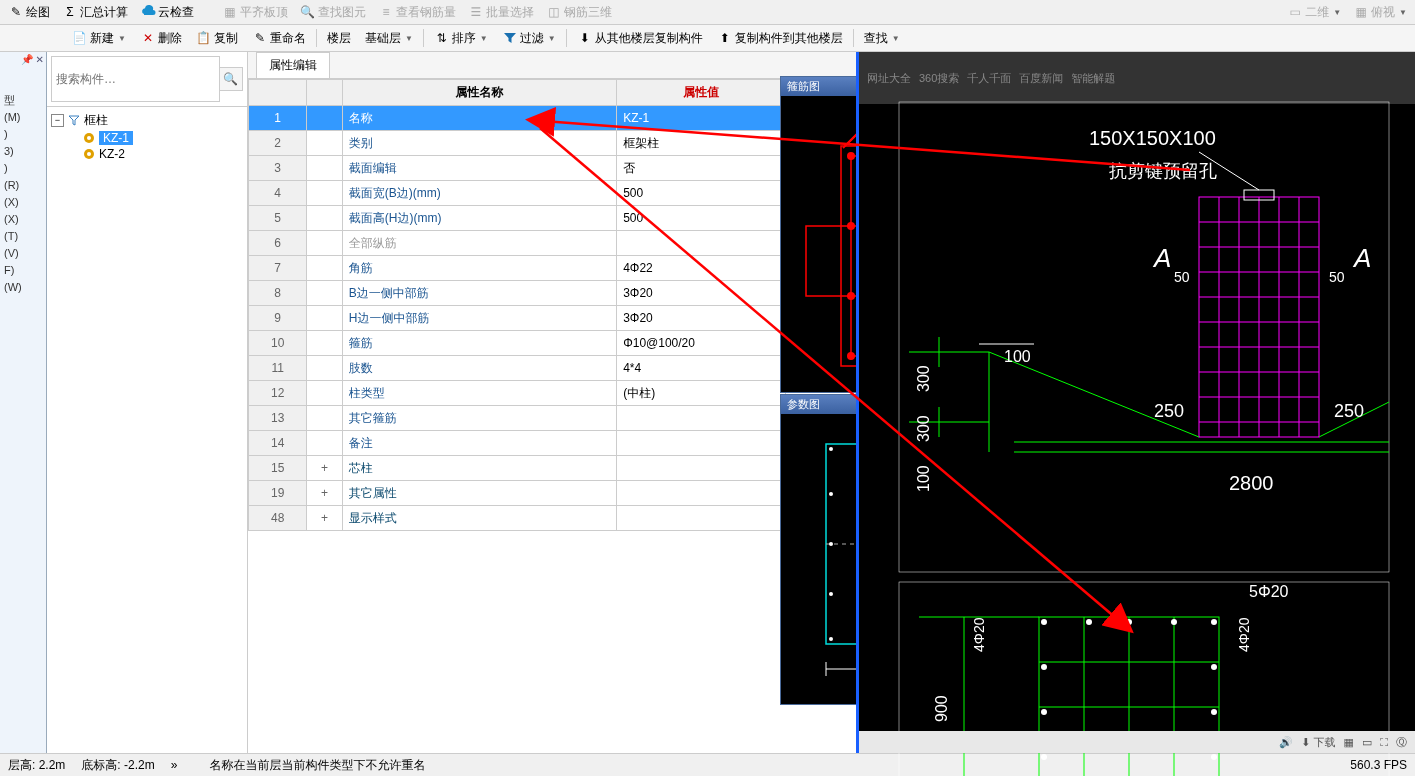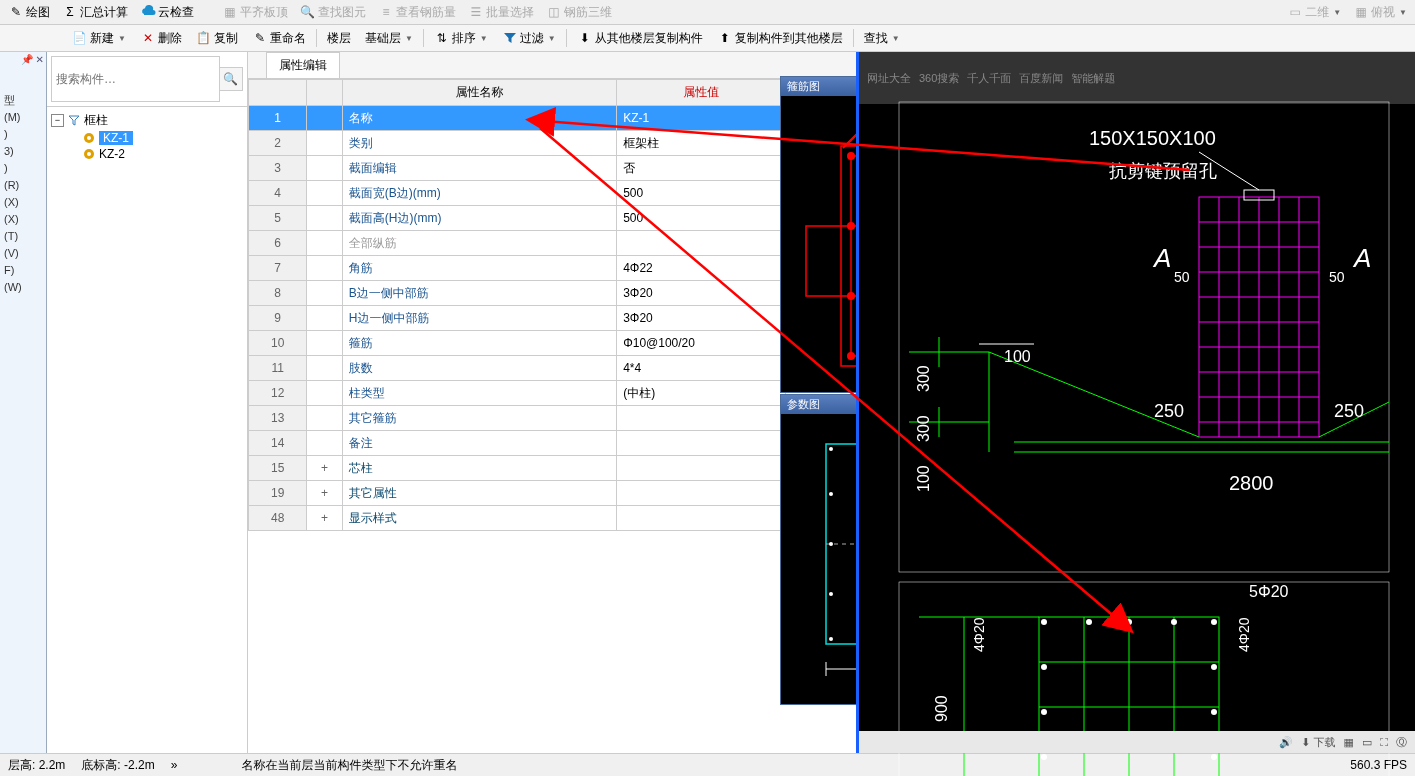--- a/index.html
+++ b/index.html
@@ -19,24 +19,24 @@
 .search input{flex:1;height:20px;border:1px solid #ccc;padding:12px 4px;font-size:12px}
 .search .sbtn{width:22px;height:22px;display:flex;align-items:center;justify-content:center;border:1px solid #ccc;border-left:none;background:#f5f5f5;cursor:pointer}
 .tree{flex:1;overflow:auto;padding:4px}
 .tree-node{display:flex;align-items:center;gap:4px;padding:1px 0;cursor:pointer}
 .tree-node.indent2{padding-left:32px}
 .tree-node.selected .tlabel{background:#3399ff;color:#fff;padding:0 4px}
 .expander{width:11px;height:11px;border:1px solid #888;display:flex;align-items:center;justify-content:center;font-size:9px;line-height:1}
 .gear{width:12px;height:12px}
 .centercol{flex:1;display:flex;flex-direction:column;min-width:0;position:relative}
 .tab{display:flex;border-bottom:1px solid #ccc;background:#f5f5f5}
-.tab .tabbtn{padding:4px 12px;border:1px solid #ccc;border-bottom:none;background:#fff;margin-left:18px;cursor:pointer}
+.tab .tabbtn{padding:4px 12px;border:1px solid #ccc;border-bottom:none;background:#fff;margin-left:8px;cursor:pointer}
 .propgrid{flex:1;overflow:auto}
 .propgrid table{border-collapse:collapse;width:100%}
-.propgrid th{background:#f0f0f0;border:1px solid #ccc;padding:4px;font-weight:normal;text-align:center}
+.propgrid th{background:#f0f0f0;border:1px solid #ccc;padding:4px;font-weight:bold;text-align:center}
 .propgrid th.valhead{color:#c00}
 .propgrid td{border:1px solid #ccc;padding:3px 6px;height:18px}
 .propgrid td.rownum{background:#f0f0f0;text-align:center;width:28px;color:#666}
 .propgrid td.pname{color:#1a5490;width:180px}
 .propgrid td.pname.plain{color:#0c4a6e}
 .propgrid td.pname.gray{color:#999}
 .propgrid tr.selrow td{background:#3399ff;color:#fff}
 .propgrid tr.selrow td.pname{color:#fff}
 .propgrid td.expcell{width:12px;text-align:center;color:#666}
 .diagpanel{position:absolute;top:112px;left:532px;width:300px;background:#000;border:1px solid #4a6a9a}
@@ -554,21 +554,21 @@
         <span>⛶</span>
         <span>Ⓠ</span>
       </div>
     </div>
   </div>
 
   <div class="statusbar">
     <span>层高: 2.2m</span>
     <span>底标高: -2.2m</span>
     <span>»</span>
-    <span class="hint" style="margin-left:48px">名称在当前层当前构件类型下不允许重名</span>
+    <span class="hint" style="margin-left:16px">名称在当前层当前构件类型下不允许重名</span>
     <span>560.3 FPS</span>
   </div>
 
   <svg class="red-arrow" width="1415" height="776" style="top:0;left:0">
     <defs>
         <marker id="ah" markerWidth="12" markerHeight="12" refX="10" refY="6" orient="auto">
           <path d="M0 0L12 6L0 12z" fill="#f00"></path>
         </marker>
       </defs>
     <line x1="1190" y1="170" x2="530" y2="120" stroke="#f00" stroke-width="2.5" marker-end="url(#ah)"></line>

